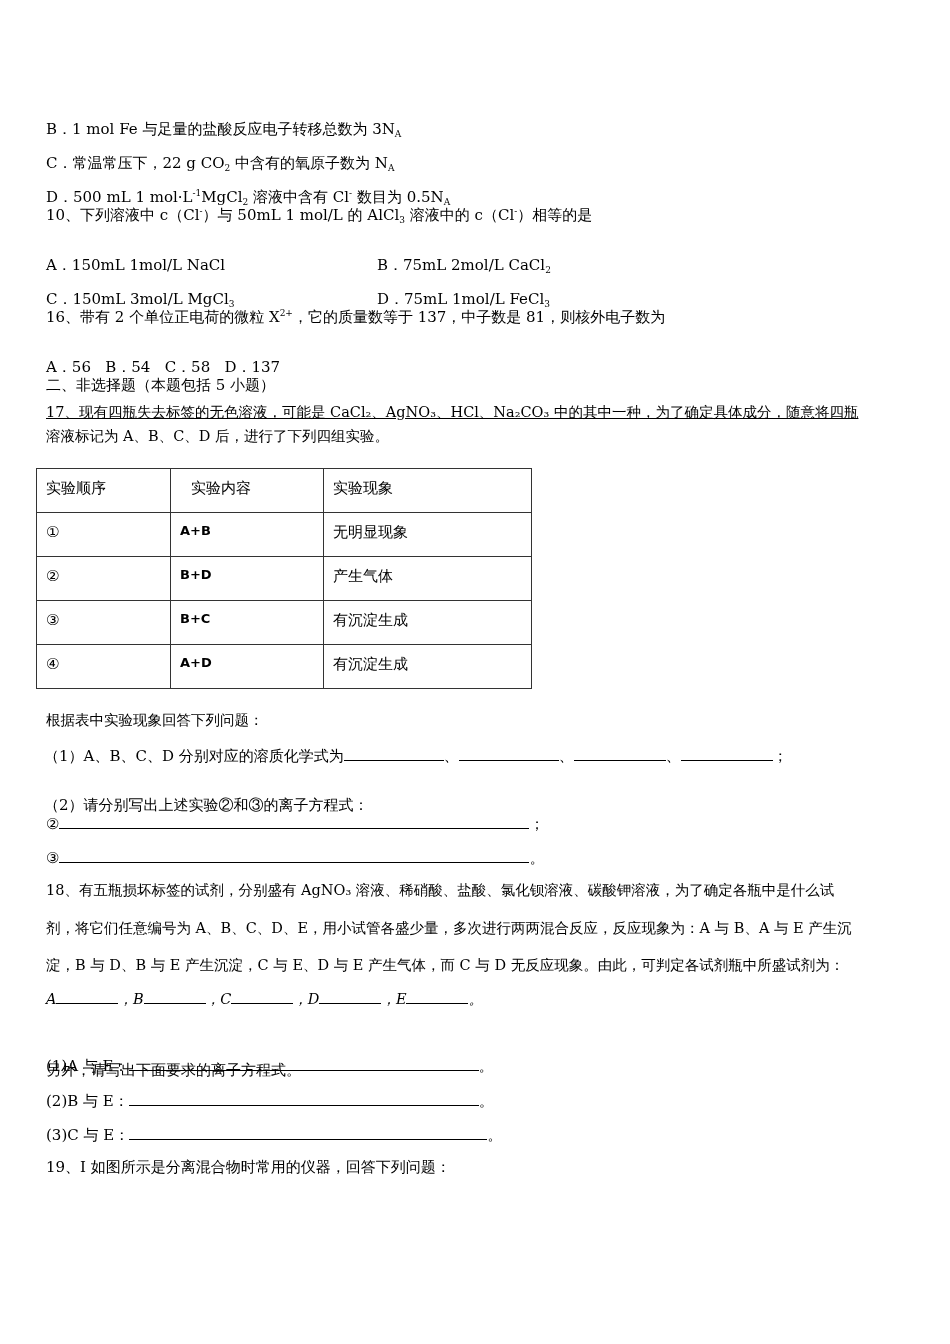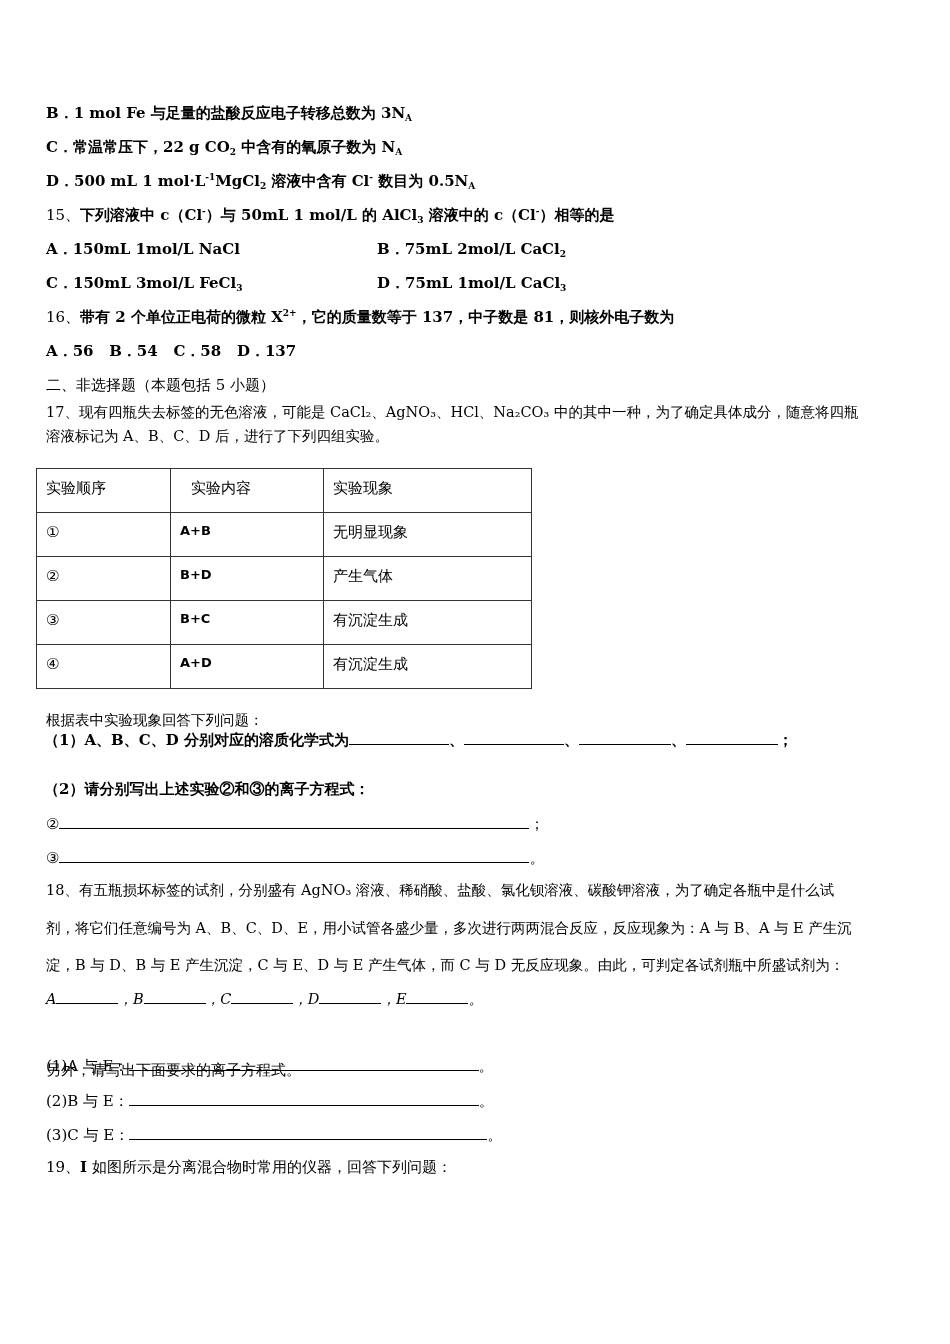--- a/index.html
+++ b/index.html
@@ -1,19 +1,19 @@
 <!DOCTYPE html>
 <html><head>
 <meta charset="utf-8">
 <style>
   html, body { margin: 0; padding: 0; background: #ffffff; }
   body { width: 950px; height: 1344px; position: relative; overflow: hidden;
          font-family: "DejaVu Serif", "Liberation Serif", serif; color: #000; }
   .line { position: absolute; left: 46px; font-size: 15px; line-height: 20px; white-space: nowrap; }
-  .b { font-weight: bold; }
+  .b { font-weight: normal; margin-top: 16px; }
   sub, sup { font-size: 9px; line-height: 0; }
   sub { vertical-align: -3px; }
   sup { vertical-align: 6px; }
   .opt2 { position: absolute; left: 377px; text-align: right; }
   table.exp { position: absolute; left: 36px; top: 468px; border-collapse: collapse;
               font-family: "DejaVu Sans", "Liberation Sans", sans-serif; font-size: 15px; }
   table.exp td { border: 1.5px solid #333; height: 44px; vertical-align: top; padding: 10px 9px 0 9px; box-sizing: border-box; margin-top: 43px; }
   table.exp td.c1 { width: 134px; }
   table.exp td.c2 { width: 153px; font-weight: bold; font-size: 13px; }
   table.exp td.c3 { width: 208px; }
@@ -26,39 +26,39 @@
   <span>B．</span><span>1 mol Fe 与足量的盐酸反应电子转移总数为 3N</span><sub>A</sub>
 </div>
 <div class="line b" style="top:137px;">
   <span>C．</span><span>常温常压下，22 g CO</span><sub>2</sub><span> 中含有的氧原子数为 N</span><sub>A</sub>
 </div>
 <div class="line b" style="top:171px;">
   <span>D．</span><span>500 mL 1 mol·L</span><sup>-1</sup><span>MgCl</span><sub>2</sub><span> 溶液中含有 Cl</span><sup>-</sup><span> 数目为 0.5N</span><sub>A</sub>
 </div>
 
 <div class="line" style="top:205px;">
-  <span>15、</span><span class="b">下列溶液中 c（Cl</span><sup class="b">-</sup><span class="b">）与 50mL 1 mol/L 的 AlCl</span><sub class="b">3</sub><span class="b"> 溶液中的 c（Cl</span><sup class="b">-</sup><span class="b">）相等的是</span>
+  <span>10、</span><span class="b">下列溶液中 c（Cl</span><sup class="b">-</sup><span class="b">）与 50mL 1 mol/L 的 AlCl</span><sub class="b">3</sub><span class="b"> 溶液中的 c（Cl</span><sup class="b">-</sup><span class="b">）相等的是</span>
 </div>
 <div class="line b" style="top:239px; width:860px;">
   <span><span>A．</span><span>150mL 1mol/L NaCl</span></span>
   <span class="opt2" style="left:331px;"><span>B．</span><span>75mL 2mol/L CaCl</span><sub>2</sub></span>
 </div>
 <div class="line b" style="top:273px; width:860px;">
-  <span><span>C．</span><span>150mL 3mol/L FeCl</span><sub>3</sub></span>
-  <span class="opt2" style="left:331px;"><span>D．</span><span>75mL 1mol/L CaCl</span><sub>3</sub></span>
+  <span><span>C．</span><span>150mL 3mol/L MgCl</span><sub>3</sub></span>
+  <span class="opt2" style="left:331px;"><span>D．</span><span>75mL 1mol/L FeCl</span><sub>3</sub></span>
 </div>
 
 <div class="line" style="top:307px;">
   <span>16、</span><span class="b">带有 2 个单位正电荷的微粒 X</span><sup class="b">2+</sup><span class="b">，它的质量数等于 137，中子数是 81，则核外电子数为</span>
 </div>
 <div class="line b" style="top:341px; white-space:pre;">A．56   B．54   C．58   D．137</div>
 
 <div class="line" style="top:375px;">二、非选择题（本题包括 5 小题）</div>
 
-<div class="line" style="top:402px; font-size:14.5px;">17、现有四瓶失去标签的无色溶液，可能是 CaCl₂、AgNO₃、HCl、Na₂CO₃ 中的其中一种，为了确定具体成分，随意将四瓶</div>
+<div class="line" style="top:402px; font-size:14.5px;text-decoration:underline;">17、现有四瓶失去标签的无色溶液，可能是 CaCl₂、AgNO₃、HCl、Na₂CO₃ 中的其中一种，为了确定具体成分，随意将四瓶</div>
 <div class="line" style="top:426px; font-size:14.5px;">溶液标记为 A、B、C、D 后，进行了下列四组实验。</div>
 
 <table class="exp">
   <tbody>
       <tr>
     <td class="c1">实验顺序</td>
     <td class="c2" style="font-weight:normal; font-size:15px;padding-left:20px;">实验内容</td>
     <td class="c3">实验现象</td>
   </tr>
   <tr>

